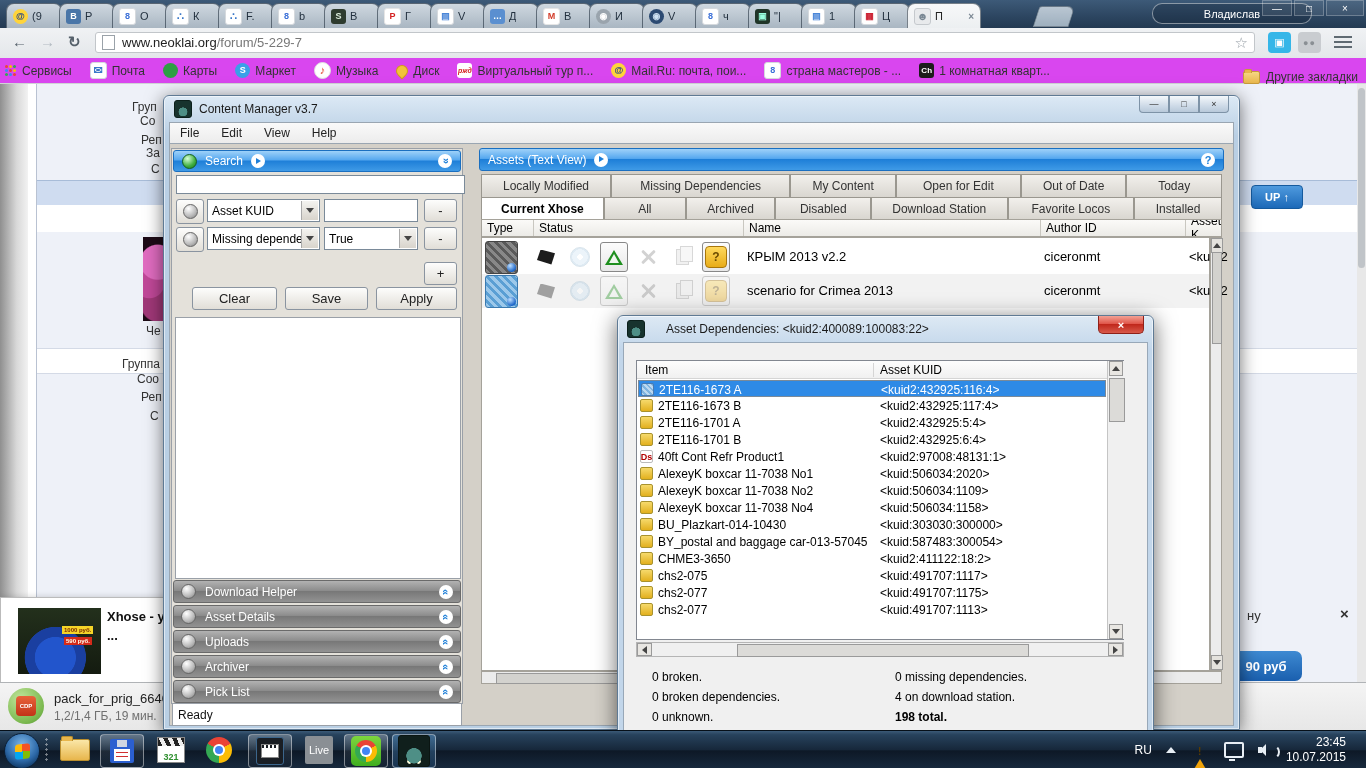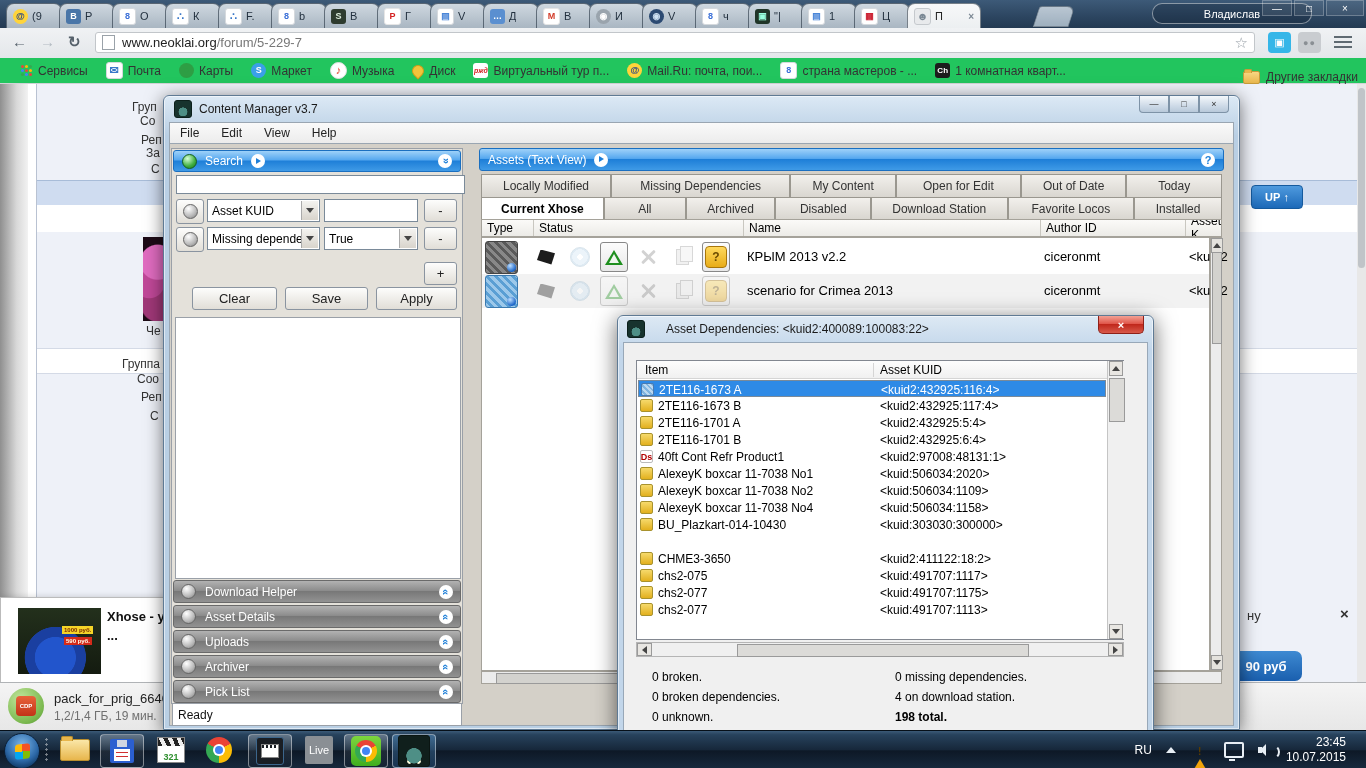--- a/index.html
+++ b/index.html
@@ -53,22 +53,22 @@
   .pageico{width:11px;height:13px;border:1px solid #9aa2a9;background:#fff;margin-right:7px;flex:none;}
   .urltext{font-size:13px;color:#222;}
   .urlpath{color:#777;}
   .star{margin-left:auto;font-size:15px;color:#9aa2a9;}
   .extblue{position:absolute;left:1268px;top:4px;width:23px;height:21px;border-radius:4px;background:#35b6e8;
     color:#fff;font-size:11px;display:flex;align-items:center;justify-content:center;}
   .extgrey{position:absolute;left:1298px;top:4px;width:23px;height:21px;border-radius:4px;background:#c9ccd0;
     color:#8a8f94;font-size:9px;display:flex;align-items:center;justify-content:center;letter-spacing:1px;}
   .menu3{position:absolute;left:1334px;top:8px;width:18px;height:2px;background:#5f6a72;
     box-shadow:0 5px 0 #5f6a72,0 10px 0 #5f6a72;}
-  .bookmarks{position:absolute;left:0;top:58px;width:1366px;height:26px;background:#22c55e;
-    border-bottom:1px solid #d0d3d6;z-index:5;display:flex;align-items:center;gap:18px;padding-left:20px;box-sizing:border-box;}
+  .bookmarks{position:absolute;left:0;top:58px;width:1366px;height:26px;background:#d946ef;
+    border-bottom:1px solid #d0d3d6;z-index:5;display:flex;align-items:center;gap:18px;padding-left:4px;box-sizing:border-box;}
   .bm{display:flex;align-items:center;gap:5px;font-size:12px;color:#333;white-space:nowrap;}
   .griddots{width:13px;height:13px;position:relative;}
   .griddots::before{content:"";position:absolute;left:1px;top:1px;width:3px;height:3px;border-radius:50%;background:#e8453c;
     box-shadow:4px 0 0 #fbbc05,8px 0 0 #34a853,0 4px 0 #4285f4,4px 4px 0 #e8453c,8px 4px 0 #fbbc05,0 8px 0 #34a853,4px 8px 0 #4285f4,8px 8px 0 #e8453c;}
   .drop{width:10px;height:10px;background:#f2c43b;border:1px solid #cf9d18;border-radius:50% 50% 50% 0;transform:rotate(-45deg);}
   .otherbm{position:absolute;right:8px;top:0;height:26px;display:flex;align-items:flex-end;gap:6px;font-size:12px;color:#333;}
   .folder{width:15px;height:11px;background:linear-gradient(180deg,#f7d784,#e8b64c);border:1px solid #c69a3a;border-radius:2px;position:relative;}
   .folder::before{content:"";position:absolute;left:0;top:-3px;width:6px;height:3px;background:#e8b64c;border:1px solid #c69a3a;border-bottom:none;border-radius:2px 2px 0 0;}
   
   .webpage{position:absolute;left:0;top:84px;width:1366px;height:646px;background:#eef1f8;z-index:1;}
@@ -722,20 +722,25 @@
         <div class="deprow" style="top:138px;">
             <span class="depico puzzle"></span>
             <span class="depitem">AlexeyK boxcar 11-7038 No4</span>
             <span class="depkuid">&lt;kuid:506034:1158&gt;</span>
           </div>
         <div class="deprow" style="top:155px;">
             <span class="depico puzzle"></span>
             <span class="depitem">BU_Plazkart-014-10430</span>
             <span class="depkuid">&lt;kuid:303030:300000&gt;</span>
           </div>
+        <div class="deprow" style="top:172px;">
+            <span class="depico puzzle"></span>
+            <span class="depitem">BY_postal and baggage car-013-57045</span>
+            <span class="depkuid">&lt;kuid:587483:300054&gt;</span>
+          </div>
         <div class="deprow" style="top:189px;">
             <span class="depico puzzle"></span>
             <span class="depitem">CHME3-3650</span>
             <span class="depkuid">&lt;kuid2:411122:18:2&gt;</span>
           </div>
         <div class="deprow" style="top:206px;">
             <span class="depico puzzle"></span>
             <span class="depitem">chs2-075</span>
             <span class="depkuid">&lt;kuid:491707:1117&gt;</span>
           </div>

